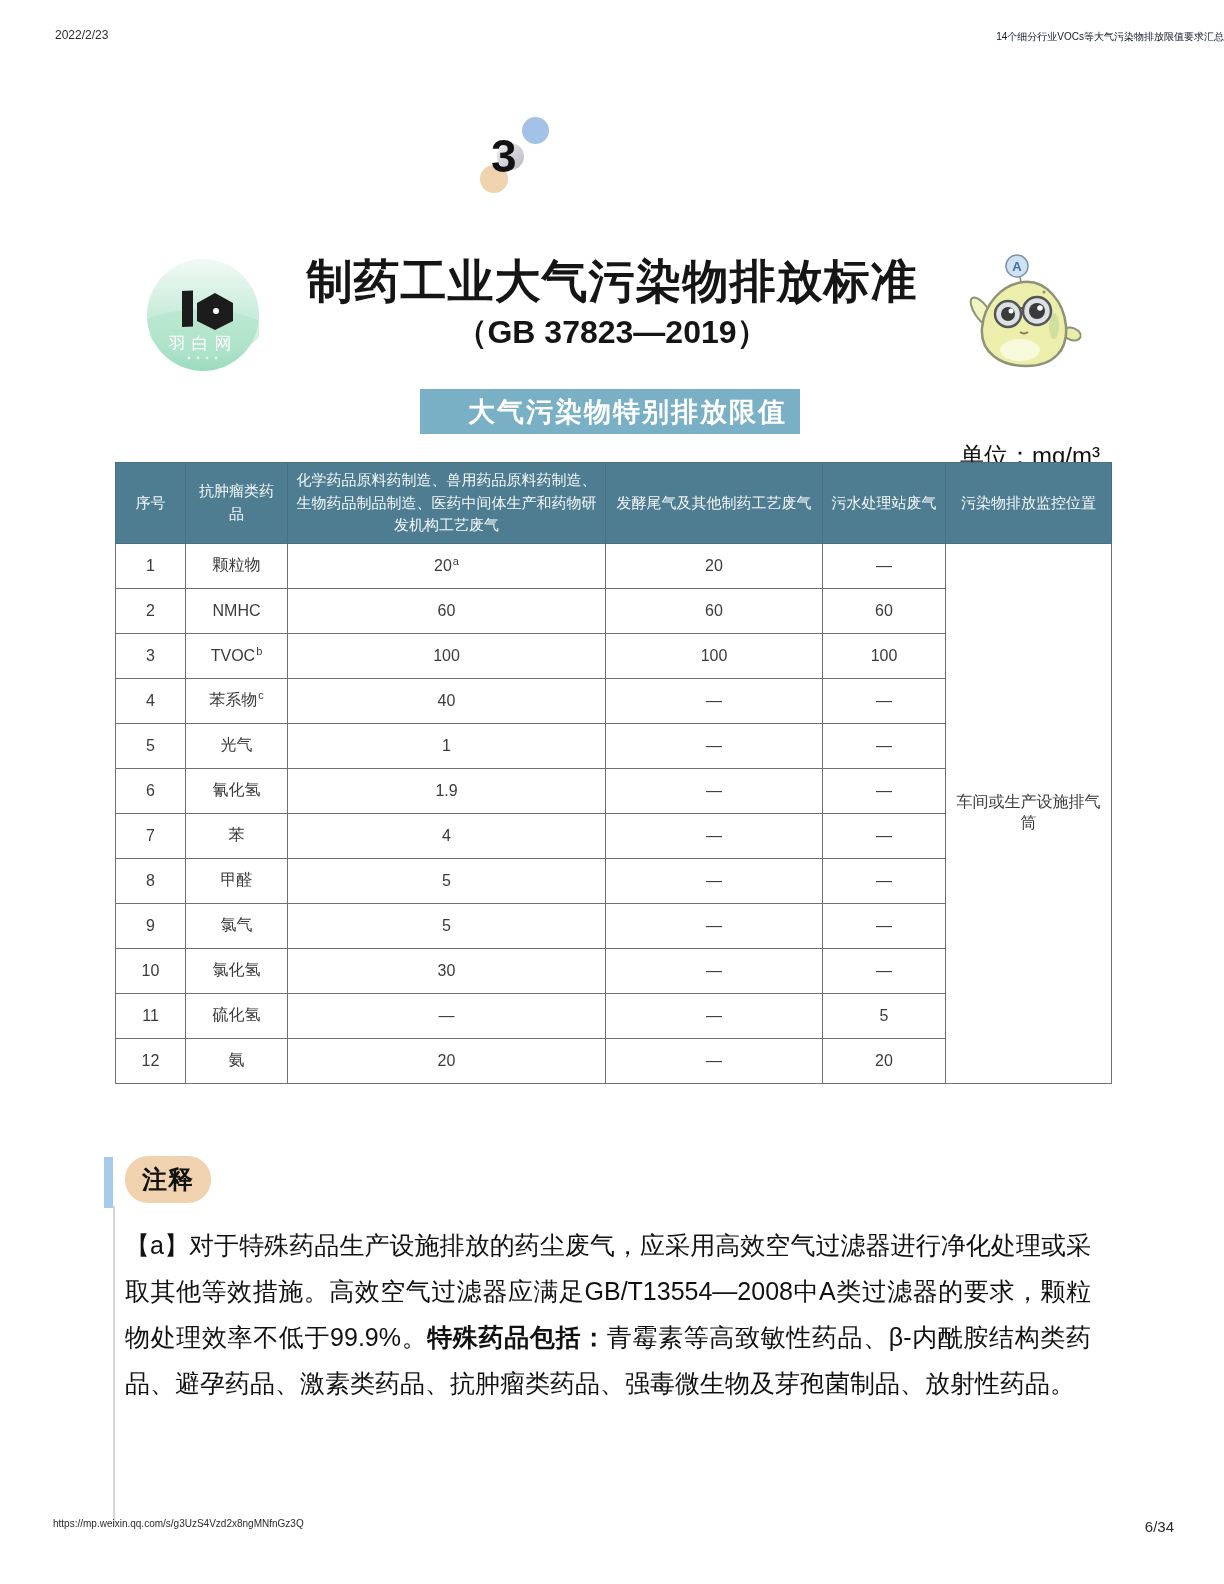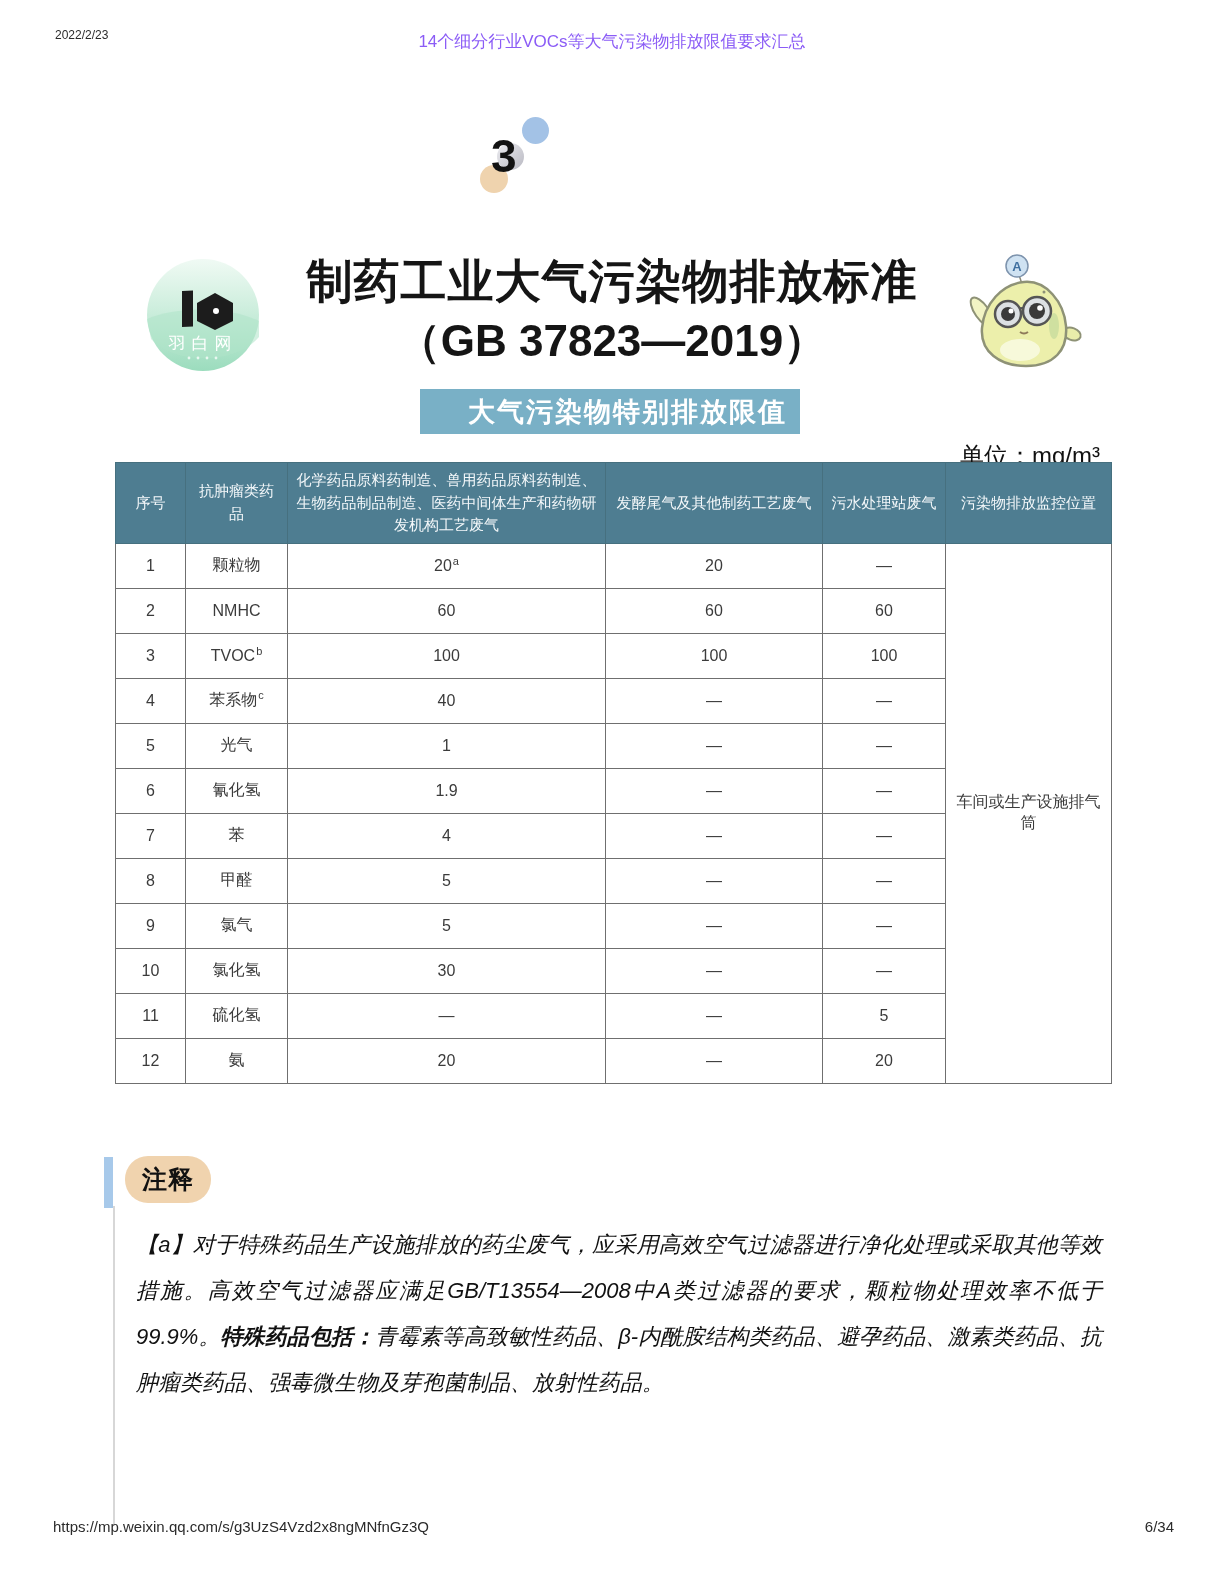--- a/index.html
+++ b/index.html
@@ -2,38 +2,38 @@
 <html><head>
 <meta charset="utf-8">
 <style>
   * { margin:0; padding:0; box-sizing:border-box; }
   html,body { background:#ffffff; }
   body { font-family:"Liberation Sans","DejaVu Sans",sans-serif; color:#1a1a1a; }
   .page { position:relative; width:1224px; height:1584px; background:#ffffff; overflow:hidden; }
 
   
   .ph-date { position:absolute; top:28px; left:55px; font-size:12px; color:#2b2b2b; }
-  .ph-title { position:absolute; top:30px; left:0; width:100%; text-align:center; font-size:17px; color:#8b5cf6; }
-  .pf-url { position:absolute; top:1518px; left:53px; font-size:15px; color:#2b2b2b; }
+  .ph-title { position:absolute; top:30px; left:0; width:100%; text-align:right; font-size:10px; color:#0f172a; }
+  .pf-url { position:absolute; top:1518px; left:53px; font-size:10px; color:#2b2b2b; }
   .pf-page { position:absolute; top:1518px; right:50px; font-size:15px; color:#2b2b2b; }
 
   
   .chapter { position:absolute; left:478px; top:115px; width:80px; height:85px; }
   .chapter .dot { position:absolute; border-radius:50%; }
   .dot-blue  { left:44px; top:2px;  width:27px; height:27px; background:#a3c2e6; }
   .dot-gray  { left:19px; top:28px; width:27px; height:27px; background:linear-gradient(135deg,#ececf0,#b9b9c2); }
   .dot-peach { left:2px;  top:50px; width:28px; height:28px; background:#efd3ae; }
   .chapter .num { position:absolute; left:13px; top:14px; font-size:46px; font-weight:bold; color:#121212; }
 
   
   .logo-wrap { position:absolute; left:145px; top:257px; width:116px; height:116px; }
   .main-title { position:absolute; left:262px; top:252px; width:700px; text-align:center;
                 font-weight:bold; color:#151515; line-height:1.3; }
   .main-title .t1 { font-size:46px; letter-spacing:1px;text-align:center; }
-  .main-title .t2 { font-size:44px; }
+  .main-title .t2 { font-size:32px; }
   .mascot-wrap { position:absolute; left:960px; top:250px; width:128px; height:128px; }
 
   
   .banner { position:absolute; left:420px; top:389px; width:380px; height:45px; background:#79b0c6;
             color:#ffffff; font-size:27px; font-weight:bold; letter-spacing:2px;
             display:flex; align-items:center; justify-content:center;padding-left:35px; }
   .unit { position:absolute; top:440px; right:124px; font-size:24px; font-weight:normal; color:#111; }
 
   
   .tbl-wrap { position:absolute; left:115px; top:462px; width:996px; }
@@ -45,22 +45,22 @@
   table.limits td { height:45px; font-size:16px; color:#3b3b3b; padding:2px 6px; background:#ffffff; }
   td.monitor-cell { font-size:15px; color:#3b3b3b; }
   sup.fn { font-size:11px; color:#3b3b3b; margin-left:1px; }
 
   
   .note-bar  { position:absolute; left:104px; top:1157px; width:9px; height:51px; background:#a7c9ea; }
   .note-line { position:absolute; left:113px; top:1206px; width:2px; height:320px; background:#d7d7d7; }
   .note-label { position:absolute; left:125px; top:1156px; width:86px; height:47px; background:#f0d3ae;
                 display:flex; align-items:center; justify-content:center;
                 font-size:25px; font-weight:bold; color:#111; letter-spacing:1px;border-radius:23px; }
-  .note-body { position:absolute; left:136px; top:1222px; width:966px; font-size:22px; color:#111;
-               line-height:46px; text-align:justify;font-style:italic; }
+  .note-body { position:absolute; left:125px; top:1222px; width:966px; font-size:25px; color:#111;
+               line-height:46px; text-align:justify; }
   .note-body b { font-weight:bold; }
 
   svg text { font-family:"Liberation Sans","DejaVu Sans",sans-serif; }
 </style>
 </head>
 <body>
 
 <div class="page">
 
   <div class="ph-date">2022/2/23</div>

